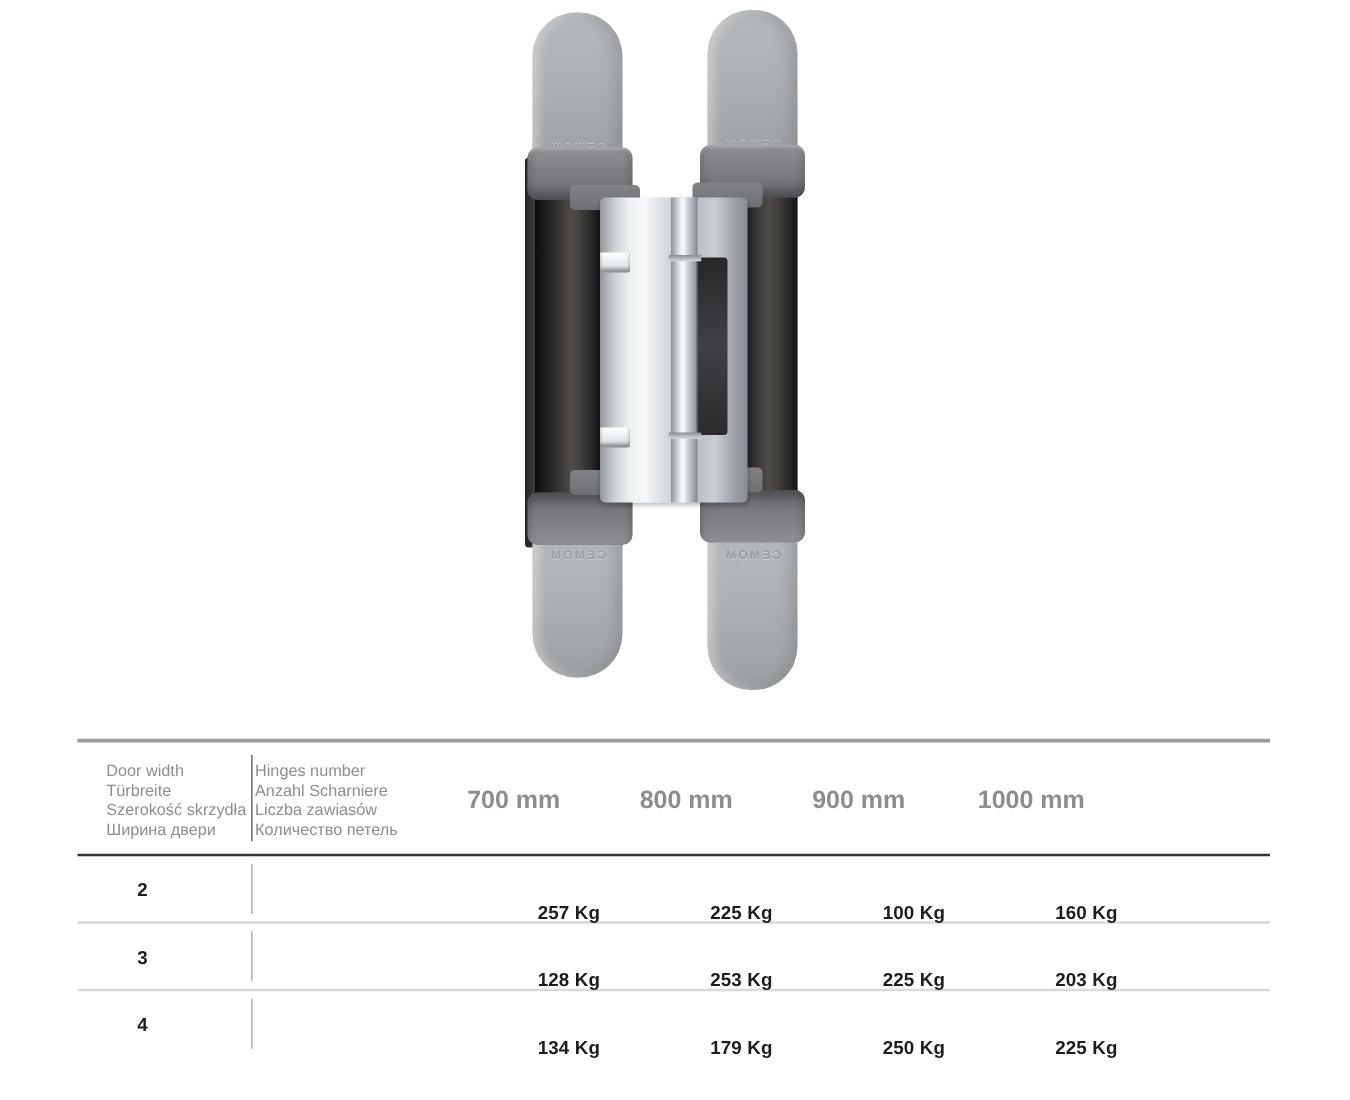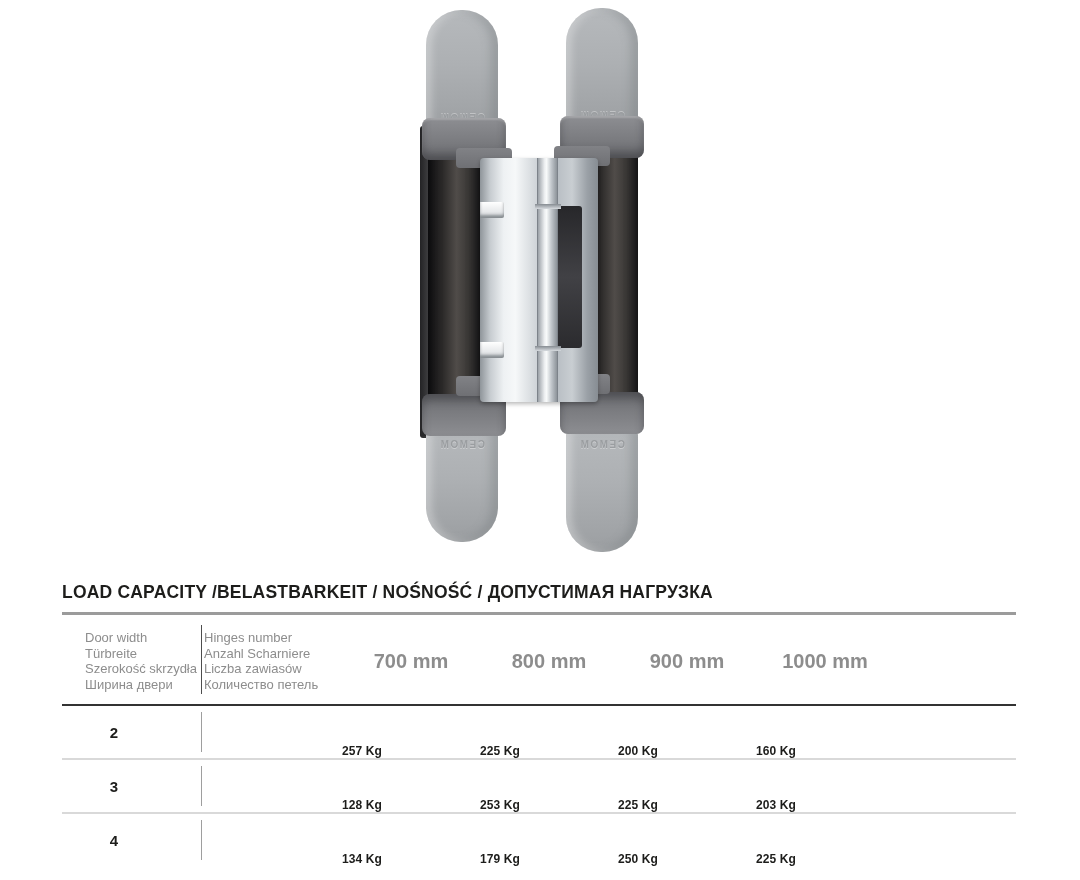--- a/index.html
+++ b/index.html
@@ -87,21 +87,21 @@
   .thead::after { content:""; position:absolute; left:139px; top:10px; bottom:10px; width:1px; background:#4d4d4d; }
   .trow { height:52px; align-items:center; }
   .trow::after { content:""; position:absolute; left:139px; top:6px; bottom:6px; width:1px; background:#9e9e9e; }
 
   .hlabel { font-size:13px; line-height:15.5px; color:#8d8d8d; white-space:nowrap; }
   .col-hinges { padding-left:2px; }
   .col-door { padding-left:23px; }
   .mm-head { align-self:center; text-align:center; font-size:20px; font-weight:700; color:#8d8d8d; }
 
   .num-cell { text-align:center; padding-right:36px; font-size:15px; font-weight:700; color:#1d1d1b; }
-  .kg-cell { grid-column:span 1; text-align:left; font-size:12px; font-weight:700; color:#1d1d1b; letter-spacing:.1px;margin-top:37px; }
+  .kg-cell { grid-column:span 1; text-align:right; font-size:15px; font-weight:700; color:#1d1d1b; letter-spacing:.1px;margin-top:37px; }
   .spacer { }
 </style>
 </head>
 <body>
 
 <div class="page">
 
   <div class="hinge">
     <div class="edge-strip"></div>
     <div class="edge-nub"></div>
@@ -135,21 +135,20 @@
       <div class="gap-dark"></div>
       <div class="pin"></div>
       <div class="pin-band b1"></div>
       <div class="pin-band b2"></div>
       <div class="notch n1"></div>
       <div class="notch n2"></div>
     </div>
   </div>
 
   <section class="spec">
-    <h1 class="spec-title">LOAD CAPACITY /BELASTBARKEIT / NOŚNOŚĆ / ДОПУСТИМАЯ НАГРУЗКА</h1>
     <div class="rule-gray"></div>
 
     <div class="grid-row thead">
       <div class="hlabel col-door">
         <div>Door width</div>
         <div>Türbreite</div>
         <div>Szerokość skrzydła</div>
         <div>Ширина двери</div>
       </div>
       <div class="hlabel col-hinges">
@@ -164,21 +163,21 @@
       <div class="mm-head">1000 mm</div>
       <div class="spacer"></div>
     </div>
     <div class="rule-dark"></div>
 
     <div class="grid-row trow">
       <div class="num-cell">2</div>
       <div class="spacer"></div>
       <div class="kg-cell">257 Kg</div>
       <div class="kg-cell">225 Kg</div>
-      <div class="kg-cell">200 Kg</div>
+      <div class="kg-cell">100 Kg</div>
       <div class="kg-cell">160 Kg</div>
       <div class="spacer"></div>
     </div>
     <div class="rule-light"></div>
 
     <div class="grid-row trow">
       <div class="num-cell">3</div>
       <div class="spacer"></div>
       <div class="kg-cell">128 Kg</div>
       <div class="kg-cell">253 Kg</div>

